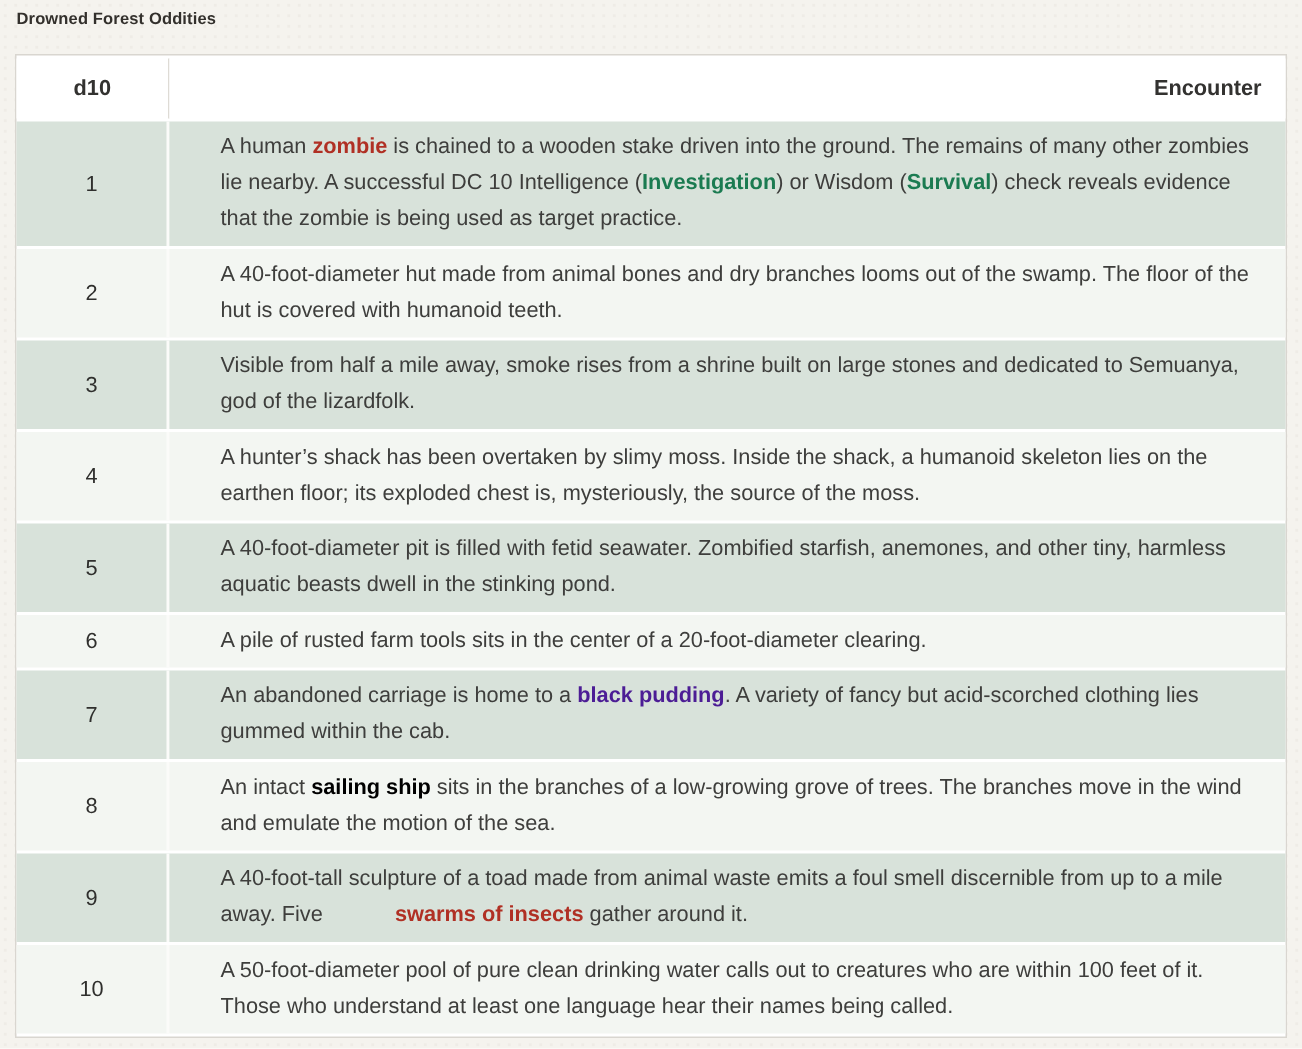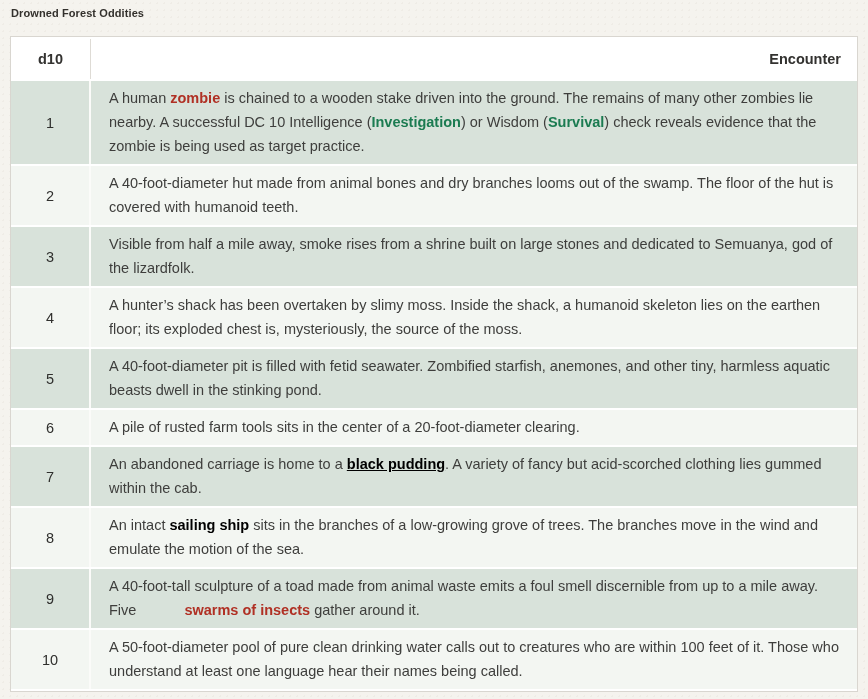--- a/index.html
+++ b/index.html
@@ -32,35 +32,35 @@
   th {
     background: #ffffff;
     font-size: 14.5px;
     font-weight: bold;
     color: #333230;
     padding: 10px 16px;
     line-height: 20px;
     text-align: right;
   }
   th.col-d10 {
-    width: 80px;
+    width: 102px;
     text-align: center;
     border-right: 1px solid #dedbd5;
   }
   tbody td { font-size: 14.5px; }
   tbody tr:nth-child(odd) td { background: #d8e2da; }
   tbody tr:nth-child(even) td { background: #f3f6f2; }
   td.num {
     text-align: center;
     vertical-align: middle;
     color: #2f2f2d;
     border-right: 2px solid #fbfbf9;
   }
   td.enc {
-    padding: 5px 16px 6px 18px;
+    padding: 5px 16px 6px 34px;
     line-height: 24px;
     color: #3e3e3c;
   }
   a.lnk {
     font-weight: bold;
     text-decoration: none;
     cursor: pointer;
   }
 </style>
 </head>
@@ -95,21 +95,21 @@
         <tr>
           <td class="num">5</td>
           <td class="enc"><span>A 40-foot-diameter pit is filled with fetid seawater. Zombified starfish, anemones, and other tiny, harmless aquatic beasts dwell in the stinking pond.</span></td>
         </tr>
         <tr>
           <td class="num">6</td>
           <td class="enc"><span>A pile of rusted farm tools sits in the center of a 20-foot-diameter clearing.</span></td>
         </tr>
         <tr>
           <td class="num">7</td>
-          <td class="enc"><span>An abandoned carriage is home to a </span><a class="lnk" style="color: #000000; text-decoration: underline;">black pudding</a><span>. A variety of fancy but acid-scorched clothing lies gummed within the cab.</span></td>
+          <td class="enc"><span>An abandoned carriage is home to a </span><a class="lnk" style="color: #4c1d95;">black pudding</a><span>. A variety of fancy but acid-scorched clothing lies gummed within the cab.</span></td>
         </tr>
         <tr>
           <td class="num">8</td>
           <td class="enc"><span>An intact </span><a class="lnk" style="color: #000000;">sailing ship</a><span> sits in the branches of a low-growing grove of trees. The branches move in the wind and emulate the motion of the sea.</span></td>
         </tr>
         <tr>
           <td class="num">9</td>
           <td class="enc"><span>A 40-foot-tall sculpture of a toad made from animal waste emits a foul smell discernible from up to a mile away. Five </span><a class="lnk" style="color: rgb(176, 48, 36); margin-left: 44px;">swarms of insects</a><span> gather around it.</span></td>
         </tr>
         <tr>

